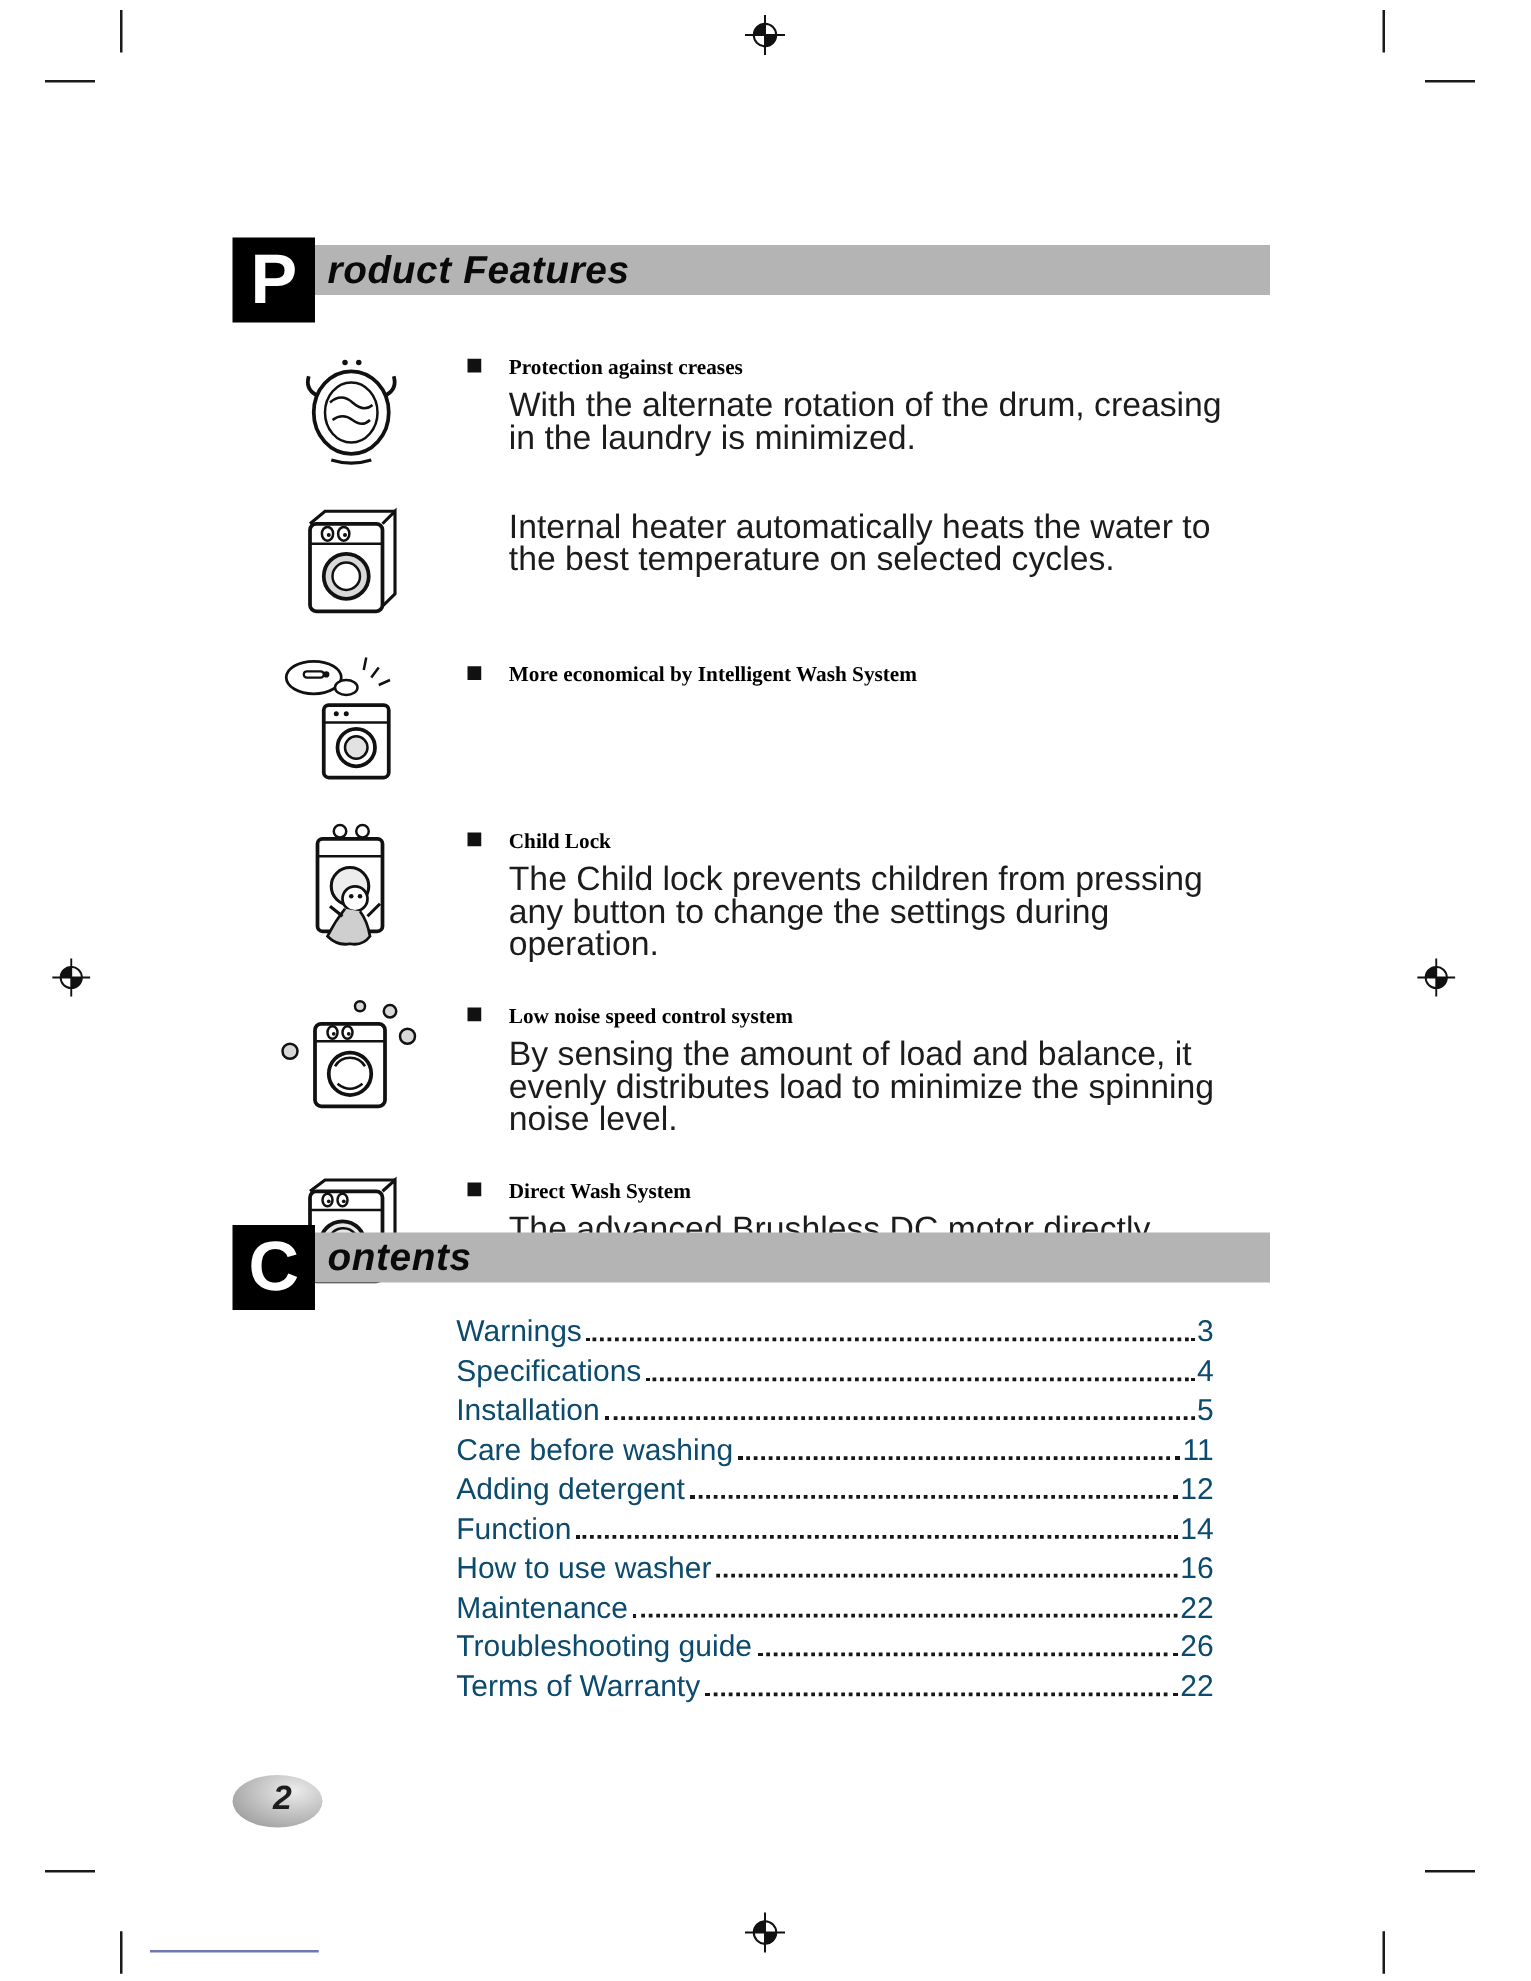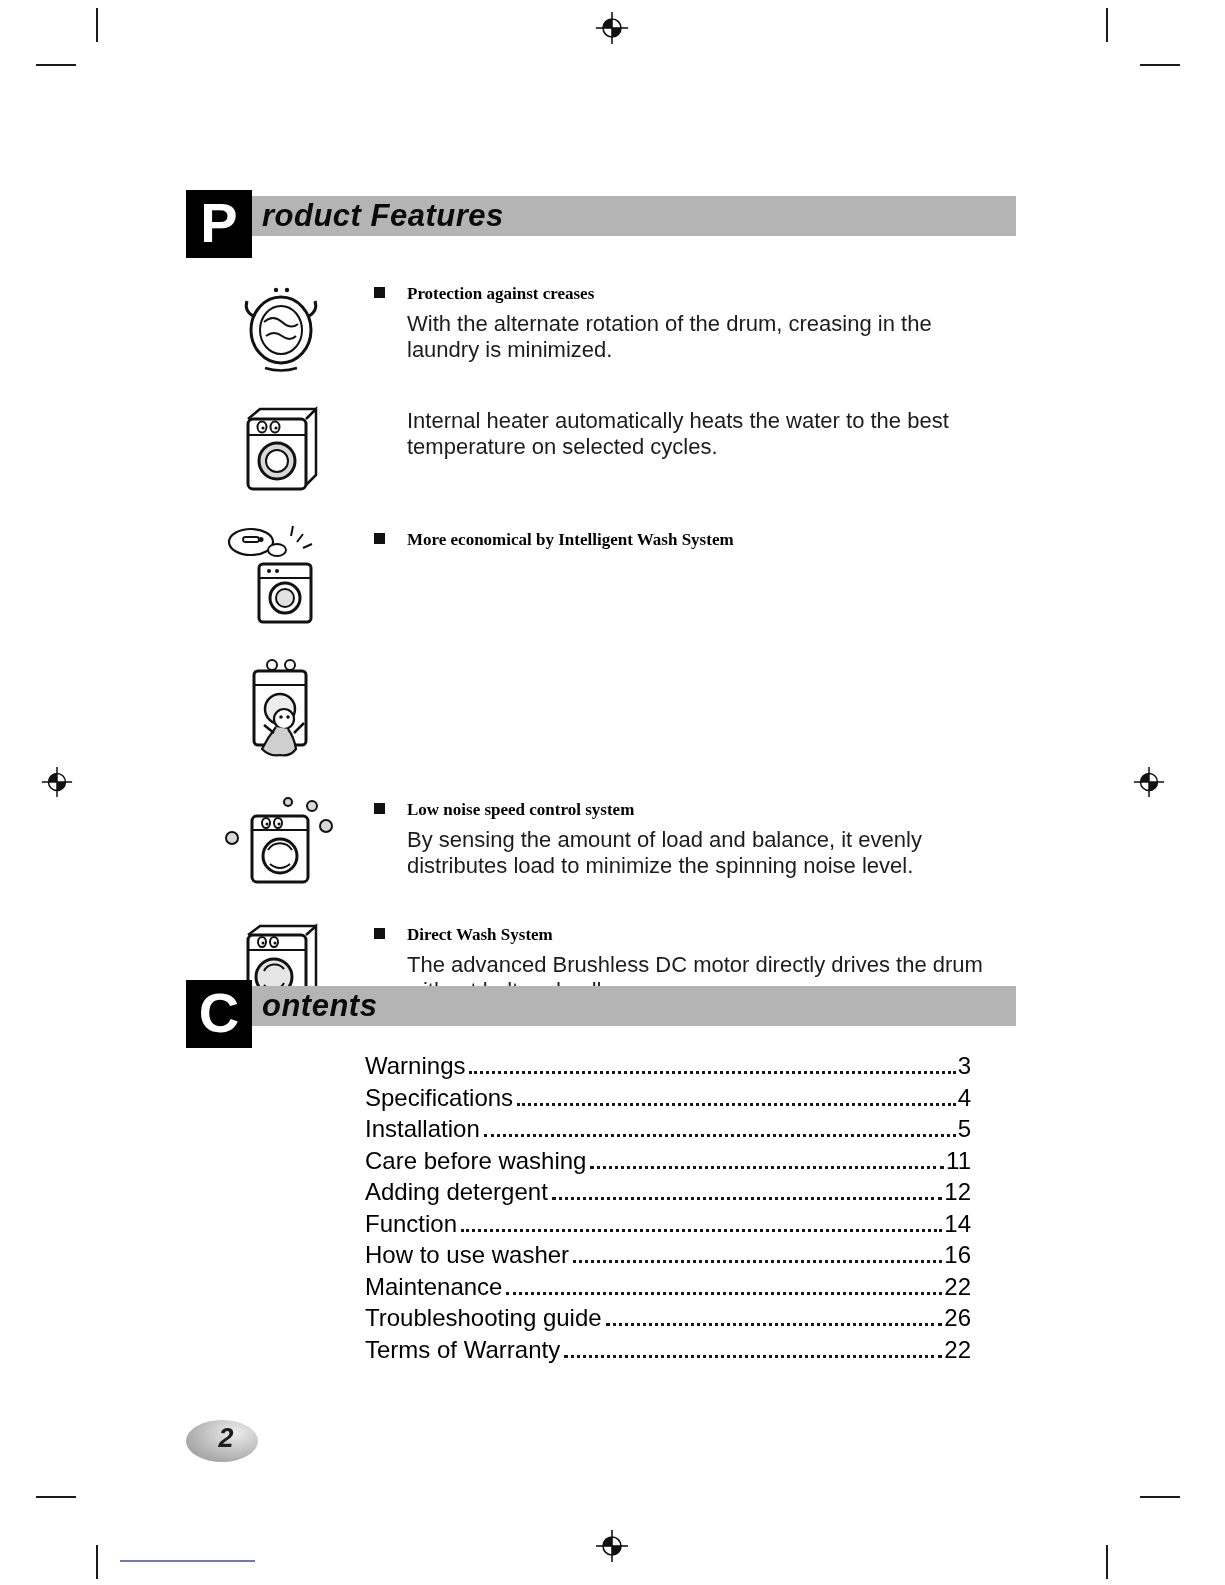--- a/index.html
+++ b/index.html
@@ -61,32 +61,32 @@
   .feature-title {
     font-family: "Liberation Serif", serif;
     font-weight: 700;
     font-size: 17px;
     line-height: 28px;
     color: #000;
   }
   .feature-body {
     margin-left: 33px;
     margin-top: 3px;
-    font-size: 22px;
+    font-size: 27px;
     line-height: 26px;
     color: #1c1c1c;
   }
 
   
   .toc { position: absolute; left: 365px; top: 1052px; width: 606px; }
   .toc-row {
     display: flex; align-items: baseline;
     height: 31.5px;
     font-size: 24px;
-    color: #000000;
+    color: #0c4a6e;
   }
   .toc-label { white-space: nowrap; }
   .toc-dots {
     flex: 1;
     border-bottom: 3px dotted #161616;
     margin: 0 2px 4px 4px;
     min-width: 20px;
   }
   .toc-page { white-space: nowrap; }
 
@@ -240,20 +240,27 @@
           <line x1="22" y1="28" x2="74" y2="28" stroke="#111" stroke-width="2"></line>
           <circle cx="40" cy="8" r="5" fill="#fff" stroke="#111" stroke-width="2"></circle>
           <circle cx="58" cy="8" r="5" fill="#fff" stroke="#111" stroke-width="2"></circle>
           <circle cx="48" cy="52" r="15" fill="#ededed" stroke="#111" stroke-width="2.5"></circle>
           <circle cx="52" cy="62" r="10" fill="#fff" stroke="#111" stroke-width="2.2"></circle>
           <circle cx="49" cy="60" r="1.8" fill="#111"></circle>
           <circle cx="56" cy="60" r="1.8" fill="#111"></circle>
           <path d="M44 70 q-8 10 -14 22 q8 8 18 6 q10 2 16 -6 q-2 -12 -8 -20" fill="#cfcfcf" stroke="#111" stroke-width="2.2"></path>
           <path d="M42 76 l-10 -8 M62 76 l10 -10" stroke="#111" stroke-width="2.5" fill="none"></path>
         </svg>
+      </div>
+      <div class="text-cell">
+        <div class="feature-title-row">
+          <span class="bullet"></span>
+          <span class="feature-title">Child Lock</span>
+        </div>
+        <div class="feature-body">The Child lock prevents children from pressing any button to change the settings during operation.</div>
       </div>
     </div>
 
     <div class="feature-item">
       <div class="icon-cell">
         <svg width="116" height="96" viewBox="0 0 116 96">
           <circle cx="10" cy="44" r="6" fill="#d8d8d8" stroke="#111" stroke-width="2"></circle>
           <circle cx="104" cy="32" r="6" fill="#d8d8d8" stroke="#111" stroke-width="2"></circle>
           <circle cx="90" cy="12" r="5" fill="#d8d8d8" stroke="#111" stroke-width="2"></circle>
           <circle cx="66" cy="8" r="4" fill="#d8d8d8" stroke="#111" stroke-width="2"></circle>

